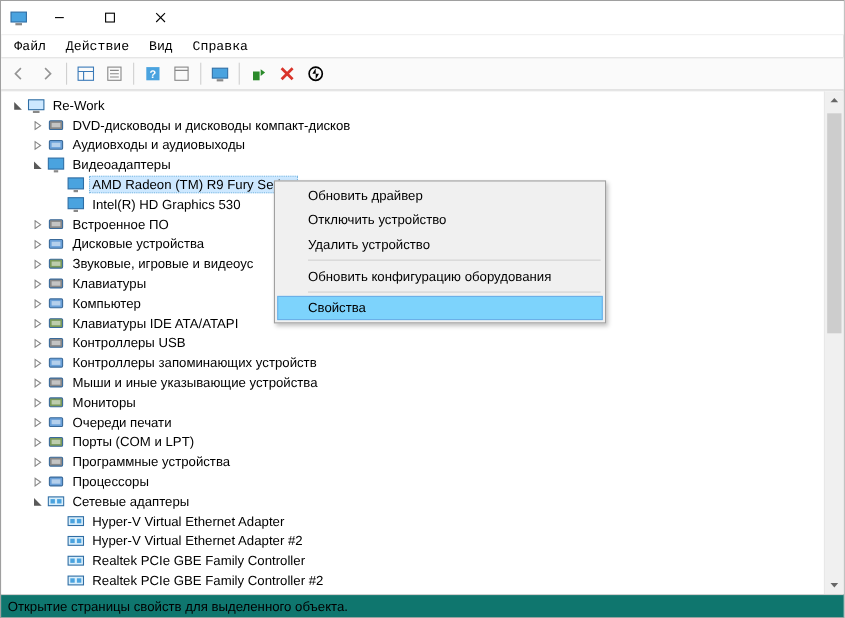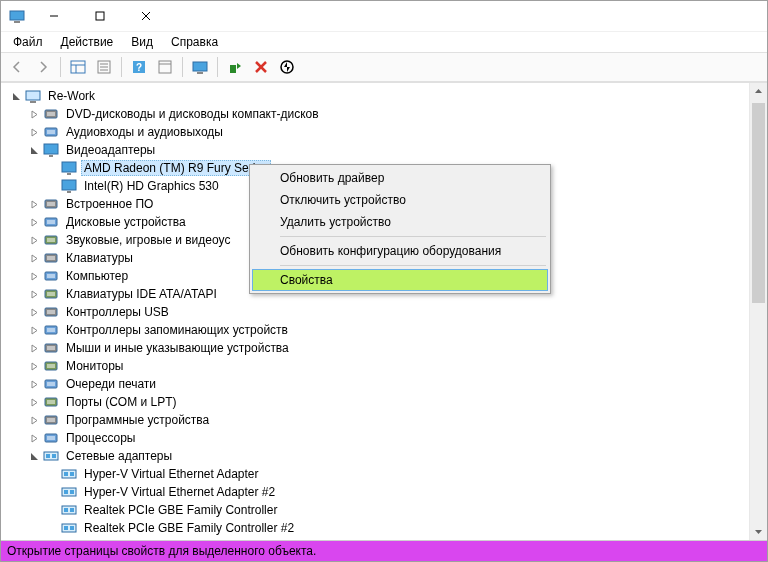--- a/index.html
+++ b/index.html
@@ -3,21 +3,21 @@
 <meta charset="utf-8">
 <style>
   html,body{margin:0;padding:0;font-family:"Segoe UI",Tahoma,sans-serif;font-size:12px;color:#000;background:#fff;}
   .window{width:768px;height:562px;border:1px solid #9f9f9f;box-sizing:border-box;display:flex;flex-direction:column;position:relative;background:#fff;}
   .titlebar{height:30px;display:flex;align-items:center;background:#fff;}
   .title-icon{width:16px;height:16px;margin:0 6px 0 8px;}
   .title-text{flex:1;font-size:12px;}
   .win-controls{display:flex;height:100%;}
   .win-btn{width:46px;height:100%;display:flex;align-items:center;justify-content:center;}
   .win-btn svg{width:10px;height:10px;}
-  .menubar{height:20px;display:flex;align-items:center;padding:0 4px;gap:2px;border-top:1px solid #f0f0f0;}
+  .menubar{height:20px;display:flex;align-items:center;padding:0 4px;gap:2px;border-top:1px solid #f0f0f0;font-family:Liberation Mono, monospace;}
   .menu-item{padding:2px 8px;font-size:12px;}
   .toolbar{height:28px;display:flex;align-items:center;border-top:1px solid #e0e0e0;border-bottom:1px solid #e0e0e0;padding:0 4px;gap:2px;background:#fafafa;}
   .tb-btn{width:22px;height:22px;display:flex;align-items:center;justify-content:center;border:1px solid transparent;}
   .tb-btn.disabled{opacity:.4;}
   .tb-sep{width:1px;height:20px;background:#d0d0d0;margin:0 3px;}
   .client{flex:1;display:flex;overflow:hidden;border-top:1px solid #e0e0e0;}
   .tree{flex:1;overflow:auto;padding:4px 0 4px 4px;position:relative;}
   .scrollbar{width:17px;background:#f0f0f0;border-left:1px solid #e8e8e8;position:relative;}
   .sb-btn{height:17px;display:flex;align-items:center;justify-content:center;}
   .sb-thumb{position:absolute;left:2px;right:2px;top:20px;height:200px;background:#cdcdcd;}
@@ -25,23 +25,23 @@
   .expander{width:14px;height:14px;display:flex;align-items:center;justify-content:center;flex-shrink:0;}
   .expander svg{width:9px;height:9px;}
   .node-icon{width:16px;height:16px;margin:0 4px 0 2px;flex-shrink:0;}
   .node-label{padding:1px 3px;font-size:12px;}
   .node-label.selected{background:#cde8ff;border:1px dotted #7cb8e0;padding:0 2px;}
   .indent-1{padding-left:4px;}
   .indent-2{padding-left:22px;}
   .indent-3{padding-left:40px;}
   .context-menu{position:absolute;left:248px;top:163px;width:296px;background:#f0f0f0;border:1px solid #a0a0a0;box-shadow:2px 2px 4px rgba(0,0,0,.25);z-index:100;padding:2px;}
   .ctx-item{height:22px;display:flex;align-items:center;padding:0 20px 0 28px;font-size:12px;}
-  .ctx-item.highlight{background:#bef264;border:1px solid #6bb0e8;height:20px;padding-left:27px;}
+  .ctx-item.highlight{background:#7dd3fc;border:1px solid #6bb0e8;height:20px;padding-left:27px;}
   .ctx-sep{height:1px;background:#d0d0d0;margin:3px 2px 3px 28px;}
-  .statusbar{height:20px;border-top:1px solid #d0d0d0;display:flex;align-items:center;padding:0 6px;font-size:12px;background:#d946ef;}
+  .statusbar{height:20px;border-top:1px solid #d0d0d0;display:flex;align-items:center;padding:0 6px;font-size:12px;background:#0f766e;}
 </style>
 </head>
 <body>
 
 <div class="window">
 
   <div class="titlebar">
     <svg class="title-icon" viewBox="0 0 16 16">
         <rect x="1" y="3" width="14" height="9" fill="#4aa3df" stroke="#2e6da4"></rect>
         <rect x="5" y="13" width="6" height="2" fill="#888"></rect>

